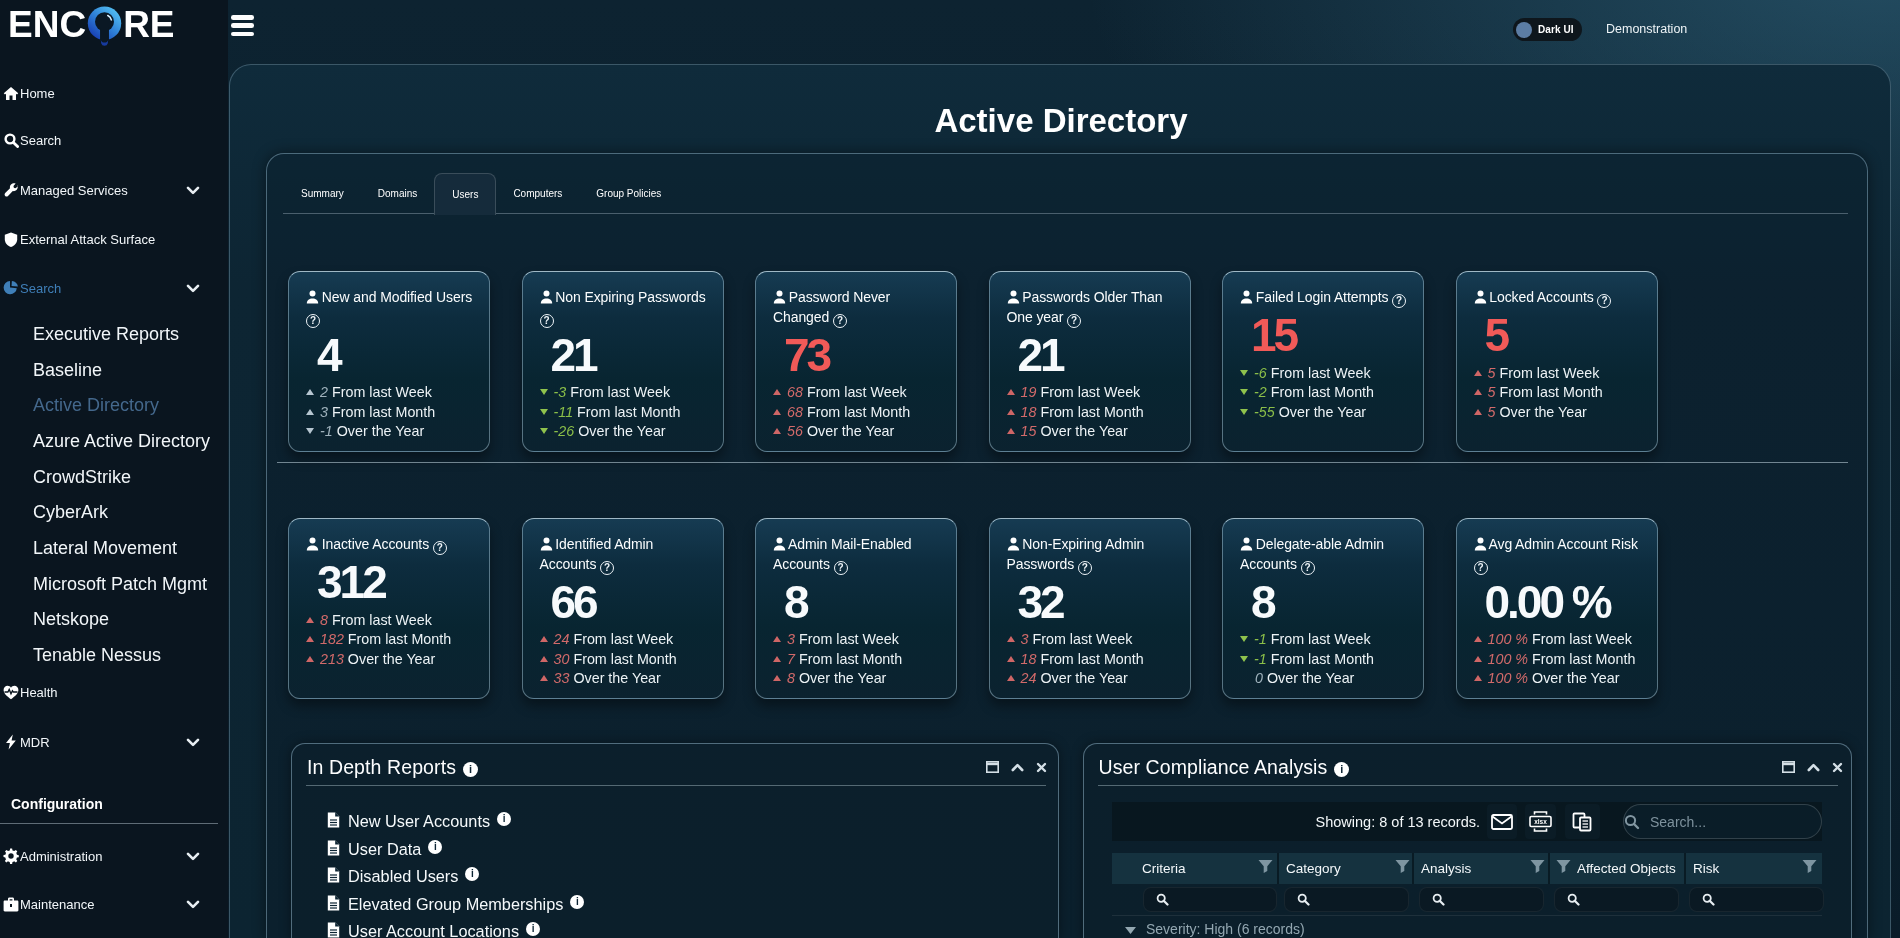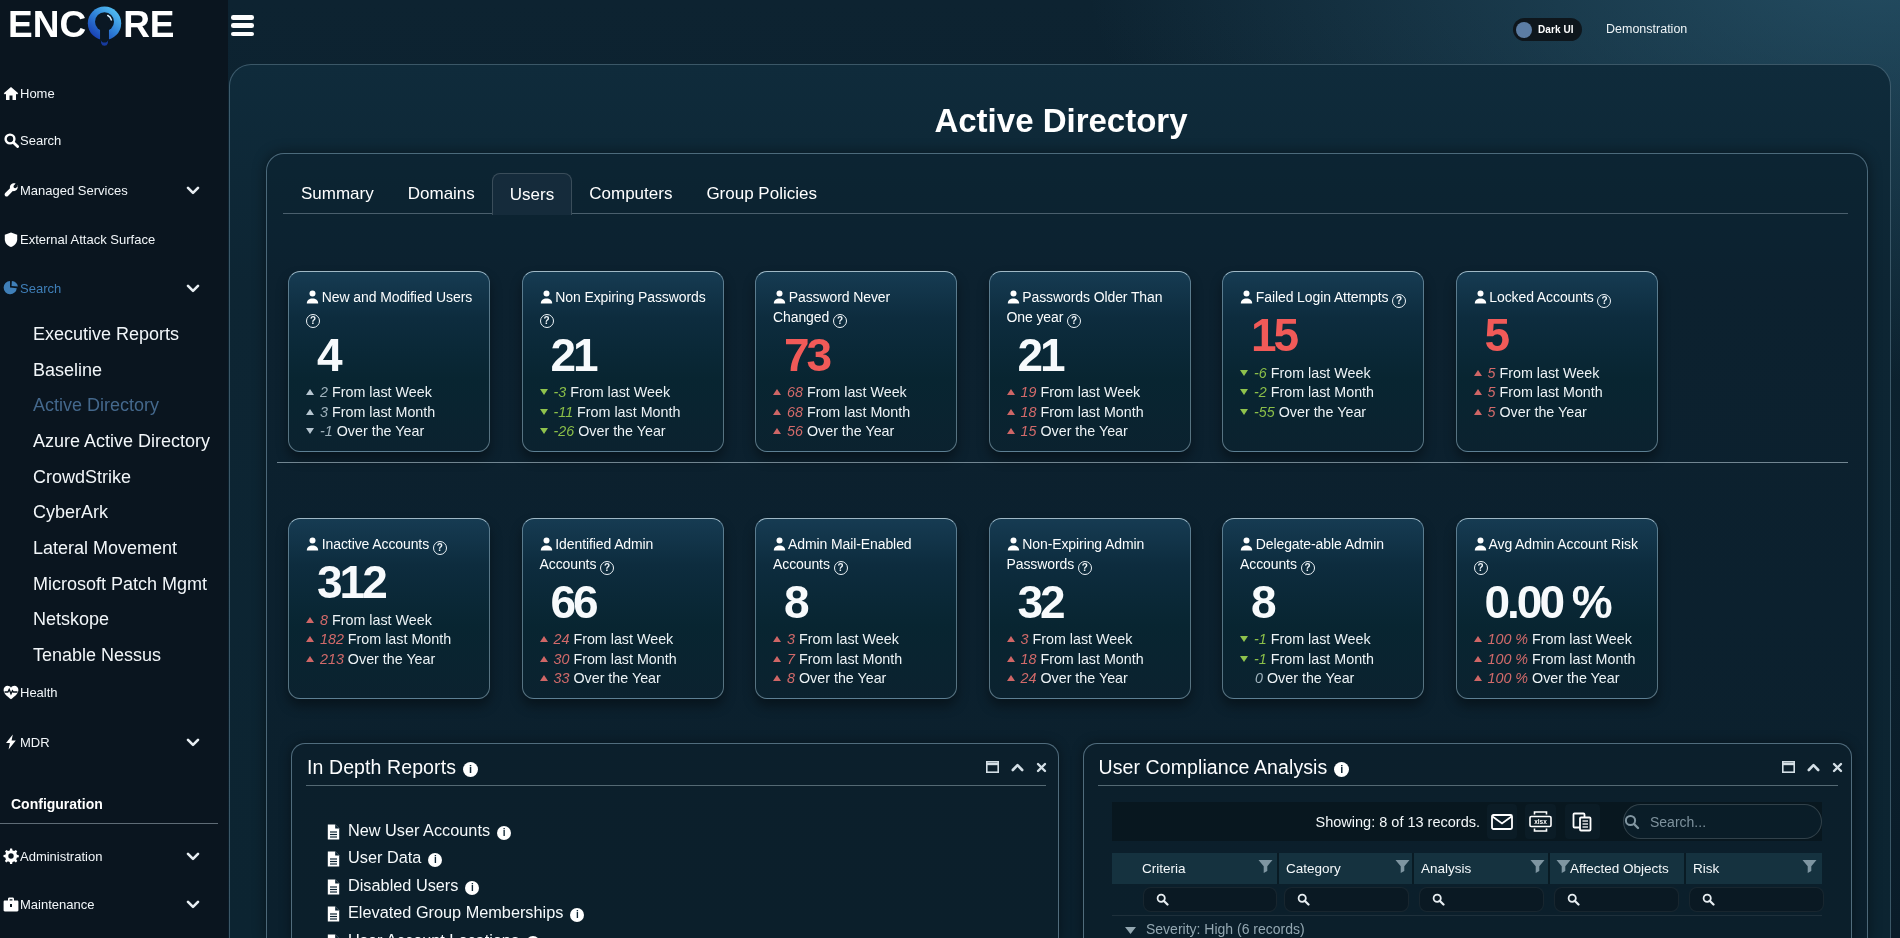--- a/index.html
+++ b/index.html
@@ -36,21 +36,21 @@
 }
 #title{position:absolute;left:0;top:37px;width:1662px;text-align:center;font-size:33px;font-weight:700;color:#fff;letter-spacing:0px;}
 #inner{position:absolute;left:36px;top:88px;width:1602px;height:786px;
   box-shadow:0 0 14px rgba(0,0,0,.45);
   border:1px solid rgba(140,175,195,.5);border-bottom:none;
   border-radius:18px 18px 0 0;
   background:rgba(4,16,24,.15);
 }
 
 #tabs{position:absolute;left:17px;top:19px;height:42px;display:flex;}
-.tab{padding:0 17px;line-height:42px;font-size:17px;color:#fff;white-space:nowrap;}
+.tab{padding:0 17px;line-height:42px;font-size:10px;color:#fff;white-space:nowrap;}
 .tab.act{position:relative;z-index:2;background:#152b3b;border:1px solid rgba(255,255,255,.16);border-bottom:none;border-radius:8px 8px 0 0;}
 #tabline{position:absolute;left:16px;top:59px;width:1565px;border-top:1px solid rgba(205,225,235,.32);}
 #rowdiv{position:absolute;left:10px;top:308px;width:1571px;border-top:1px solid rgba(215,235,245,.5);}
 
 .card{position:absolute;width:202px;height:181px;border-radius:12px;
   border:1px solid rgba(165,195,212,.5);border-top-color:rgba(210,235,248,.75);
   background:linear-gradient(180deg,#163b52 0%,#0d2c3e 26%,#082531 60%,#0b222f 100%);
   box-shadow:0 7px 12px rgba(0,0,0,.38);
   padding:16px 8px 0 17px;
 }
@@ -73,21 +73,21 @@
 
 .bpanel{position:absolute;top:589px;height:197px;box-shadow:0 0 12px rgba(0,0,0,.4);border:1px solid rgba(150,185,205,.5);
   border-bottom:none;border-radius:14px 14px 0 0;background:rgba(10,28,40,.25);}
 .bp-h{position:absolute;left:15px;top:12px;font-size:19.5px;color:#fdfeff;letter-spacing:.1px;white-space:nowrap;}
 .bp-line{position:absolute;left:14px;top:40.5px;border-top:1px solid rgba(205,225,235,.38);}
 .wicons{position:absolute;top:17px;display:flex;gap:12px;align-items:center;}
 .info{display:inline-block;width:15px;height:15px;border-radius:50%;background:#fff;color:#0c2433;
   font-size:11px;font-weight:700;text-align:center;line-height:15px;font-style:normal;vertical-align:1px;margin-left:7px;}
 
 .rlist{position:absolute;left:35px;top:68px;}
-.rl{height:27.5px;display:flex;align-items:flex-end;font-size:16.3px;color:#f6fafc;white-space:nowrap;}
+.rl{height:27.5px;display:flex;align-items:flex-start;font-size:16.3px;color:#f6fafc;white-space:nowrap;}
 .rl svg{margin-right:8px;}
 .rl .info{width:14px;height:14px;line-height:14px;font-size:10px;}
 
 #toolbar{position:absolute;left:28.5px;top:58px;width:710px;height:39px;background:#08171f;display:flex;align-items:center;}
 #showing{position:absolute;right:342px;font-size:14.5px;color:#f4f8fa;}
 .tbtn{position:absolute;top:2px;height:35px;background:#0b1c26;border-radius:4px;display:flex;align-items:center;justify-content:center;}
 #search{position:absolute;left:511px;top:2px;width:199px;height:35px;border:1px solid rgba(255,255,255,.16);
   border-radius:17.5px;background:#0a1d28;display:flex;align-items:center;}
 #search .ph{color:#7e929d;font-size:14px;margin-left:10px;}
 #thead{position:absolute;left:28.5px;top:108.5px;width:710px;height:31px;background:#15323f;display:flex;}
@@ -686,21 +686,21 @@
   <div class="th" style="width:136px;">
             <span style="margin-left:7px;">Analysis</span>
             <span class="funnel" style="left:116px;"><svg width="15" height="14" viewBox="0 0 15 14">
                 <path fill="#7e95a1" d="M.5.5h14L9.3 6.7v4.8L5.7 13.5V6.7Z"></path>
               </svg></span>
           </div>
   <div class="th" style="width:136px;">
             <span class="funnel" style="left:6px;"><svg width="15" height="14" viewBox="0 0 15 14">
                 <path fill="#7e95a1" d="M.5.5h14L9.3 6.7v4.8L5.7 13.5V6.7Z"></path>
               </svg></span>
-            <span style="margin-left:20px;">Affected Objects</span>
+            <span style="margin-left:27px;">Affected Objects</span>
           </div>
   <div class="th" style="width:136px;">
             <span style="margin-left:7px;">Risk</span>
             <span class="funnel" style="left:116px;"><svg width="15" height="14" viewBox="0 0 15 14">
                 <path fill="#7e95a1" d="M.5.5h14L9.3 6.7v4.8L5.7 13.5V6.7Z"></path>
               </svg></span>
           </div>
 </div>
   <div id="tfilter">
           <div class="fin" style="left:31px;width:134px;">

